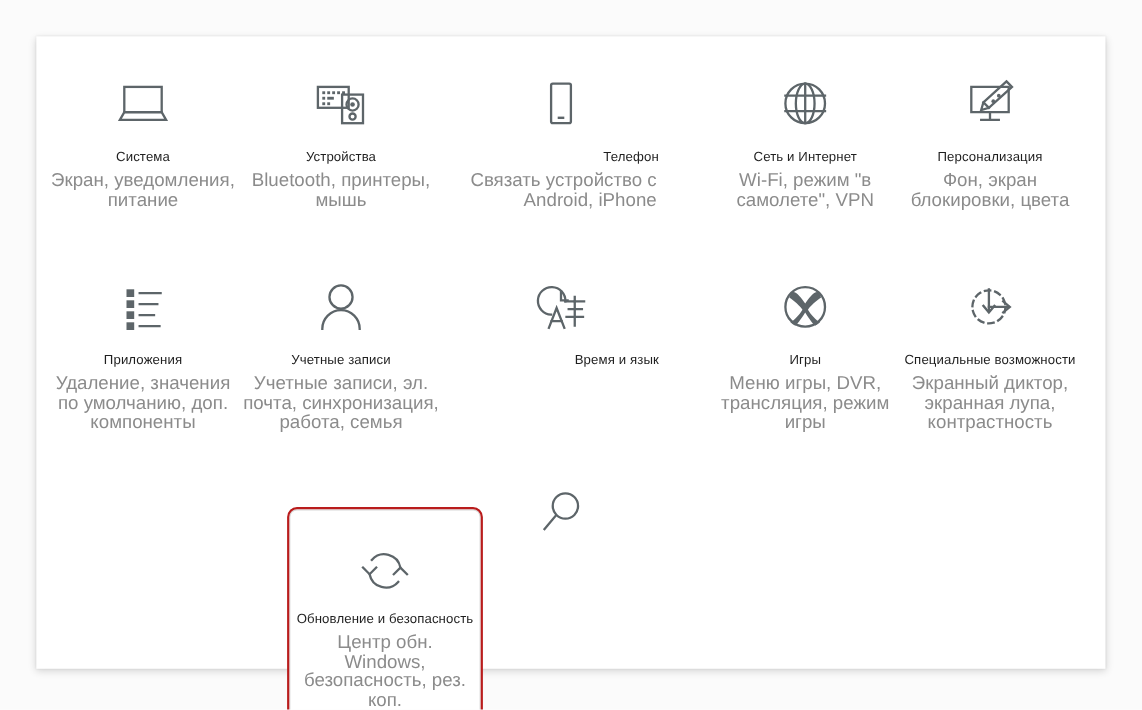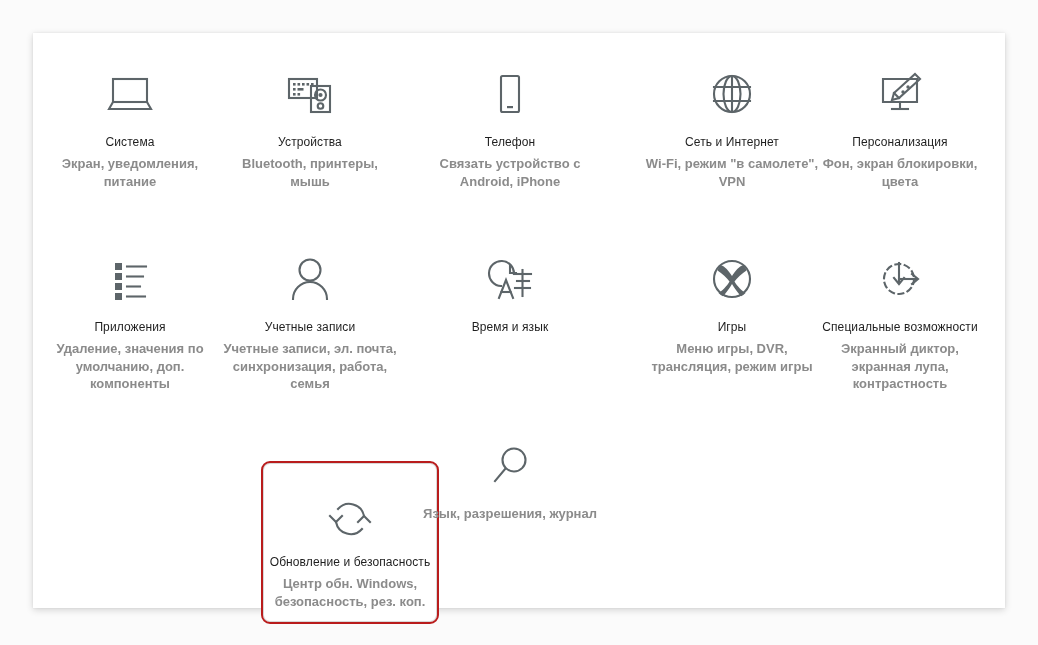--- a/index.html
+++ b/index.html
@@ -59,35 +59,34 @@
 
   .tile .tile-title {
     font-size: 12px;
     color: #1f1f1f;
     line-height: 19px;
     margin-bottom: 3px;
     letter-spacing: 0.1px;
   }
 
   .tile .tile-desc {
-    font-size: 13px;
+    font-size: 17px;
     color: #8b8b8b;
     line-height: 17.5px;
     padding: 0 2px;
-    font-weight: bold;
   }
 
   
   .r1 { top: 28px; }
   .r2 { top: 213px; }
   .r3 { top: 400px; }
 
   .c1 { left: 8px; }
   .c2 { left: 188px; }
-  .c3 { left: 388px; }
+  .c3 { left: 388px; text-align: right; }
   .c4 { left: 610px; }
   .c5 { left: 778px; }
 
   
   .tile.highlighted {
     border: 2px solid #b91c1c;
     border-radius: 9px;
     padding: 26px 6px 12px 6px;
     background: #ffffff;
     box-shadow: inset 0 0 0 1px #d8d8d8;
@@ -278,18 +277,17 @@
         <div class="tile-desc">Центр обн. Windows, безопасность, рез. коп.</div>
       </div>
 
       <div class="tile r3 c3">
         <div class="icon-wrap">
           <svg width="58" height="46" viewBox="0 0 58 46">
             <circle class="ic" cx="33" cy="17" r="11.5" stroke-width="2.3"></circle>
             <line class="ic" x1="24.5" y1="25.5" x2="14" y2="38" stroke-width="2.3" stroke-linecap="round"></line>
           </svg>
         </div>
-        <div class="tile-desc">Язык, разрешения, журнал</div>
       </div>
 
     </div>
   </div>
 </div>
 
 </body></html>

